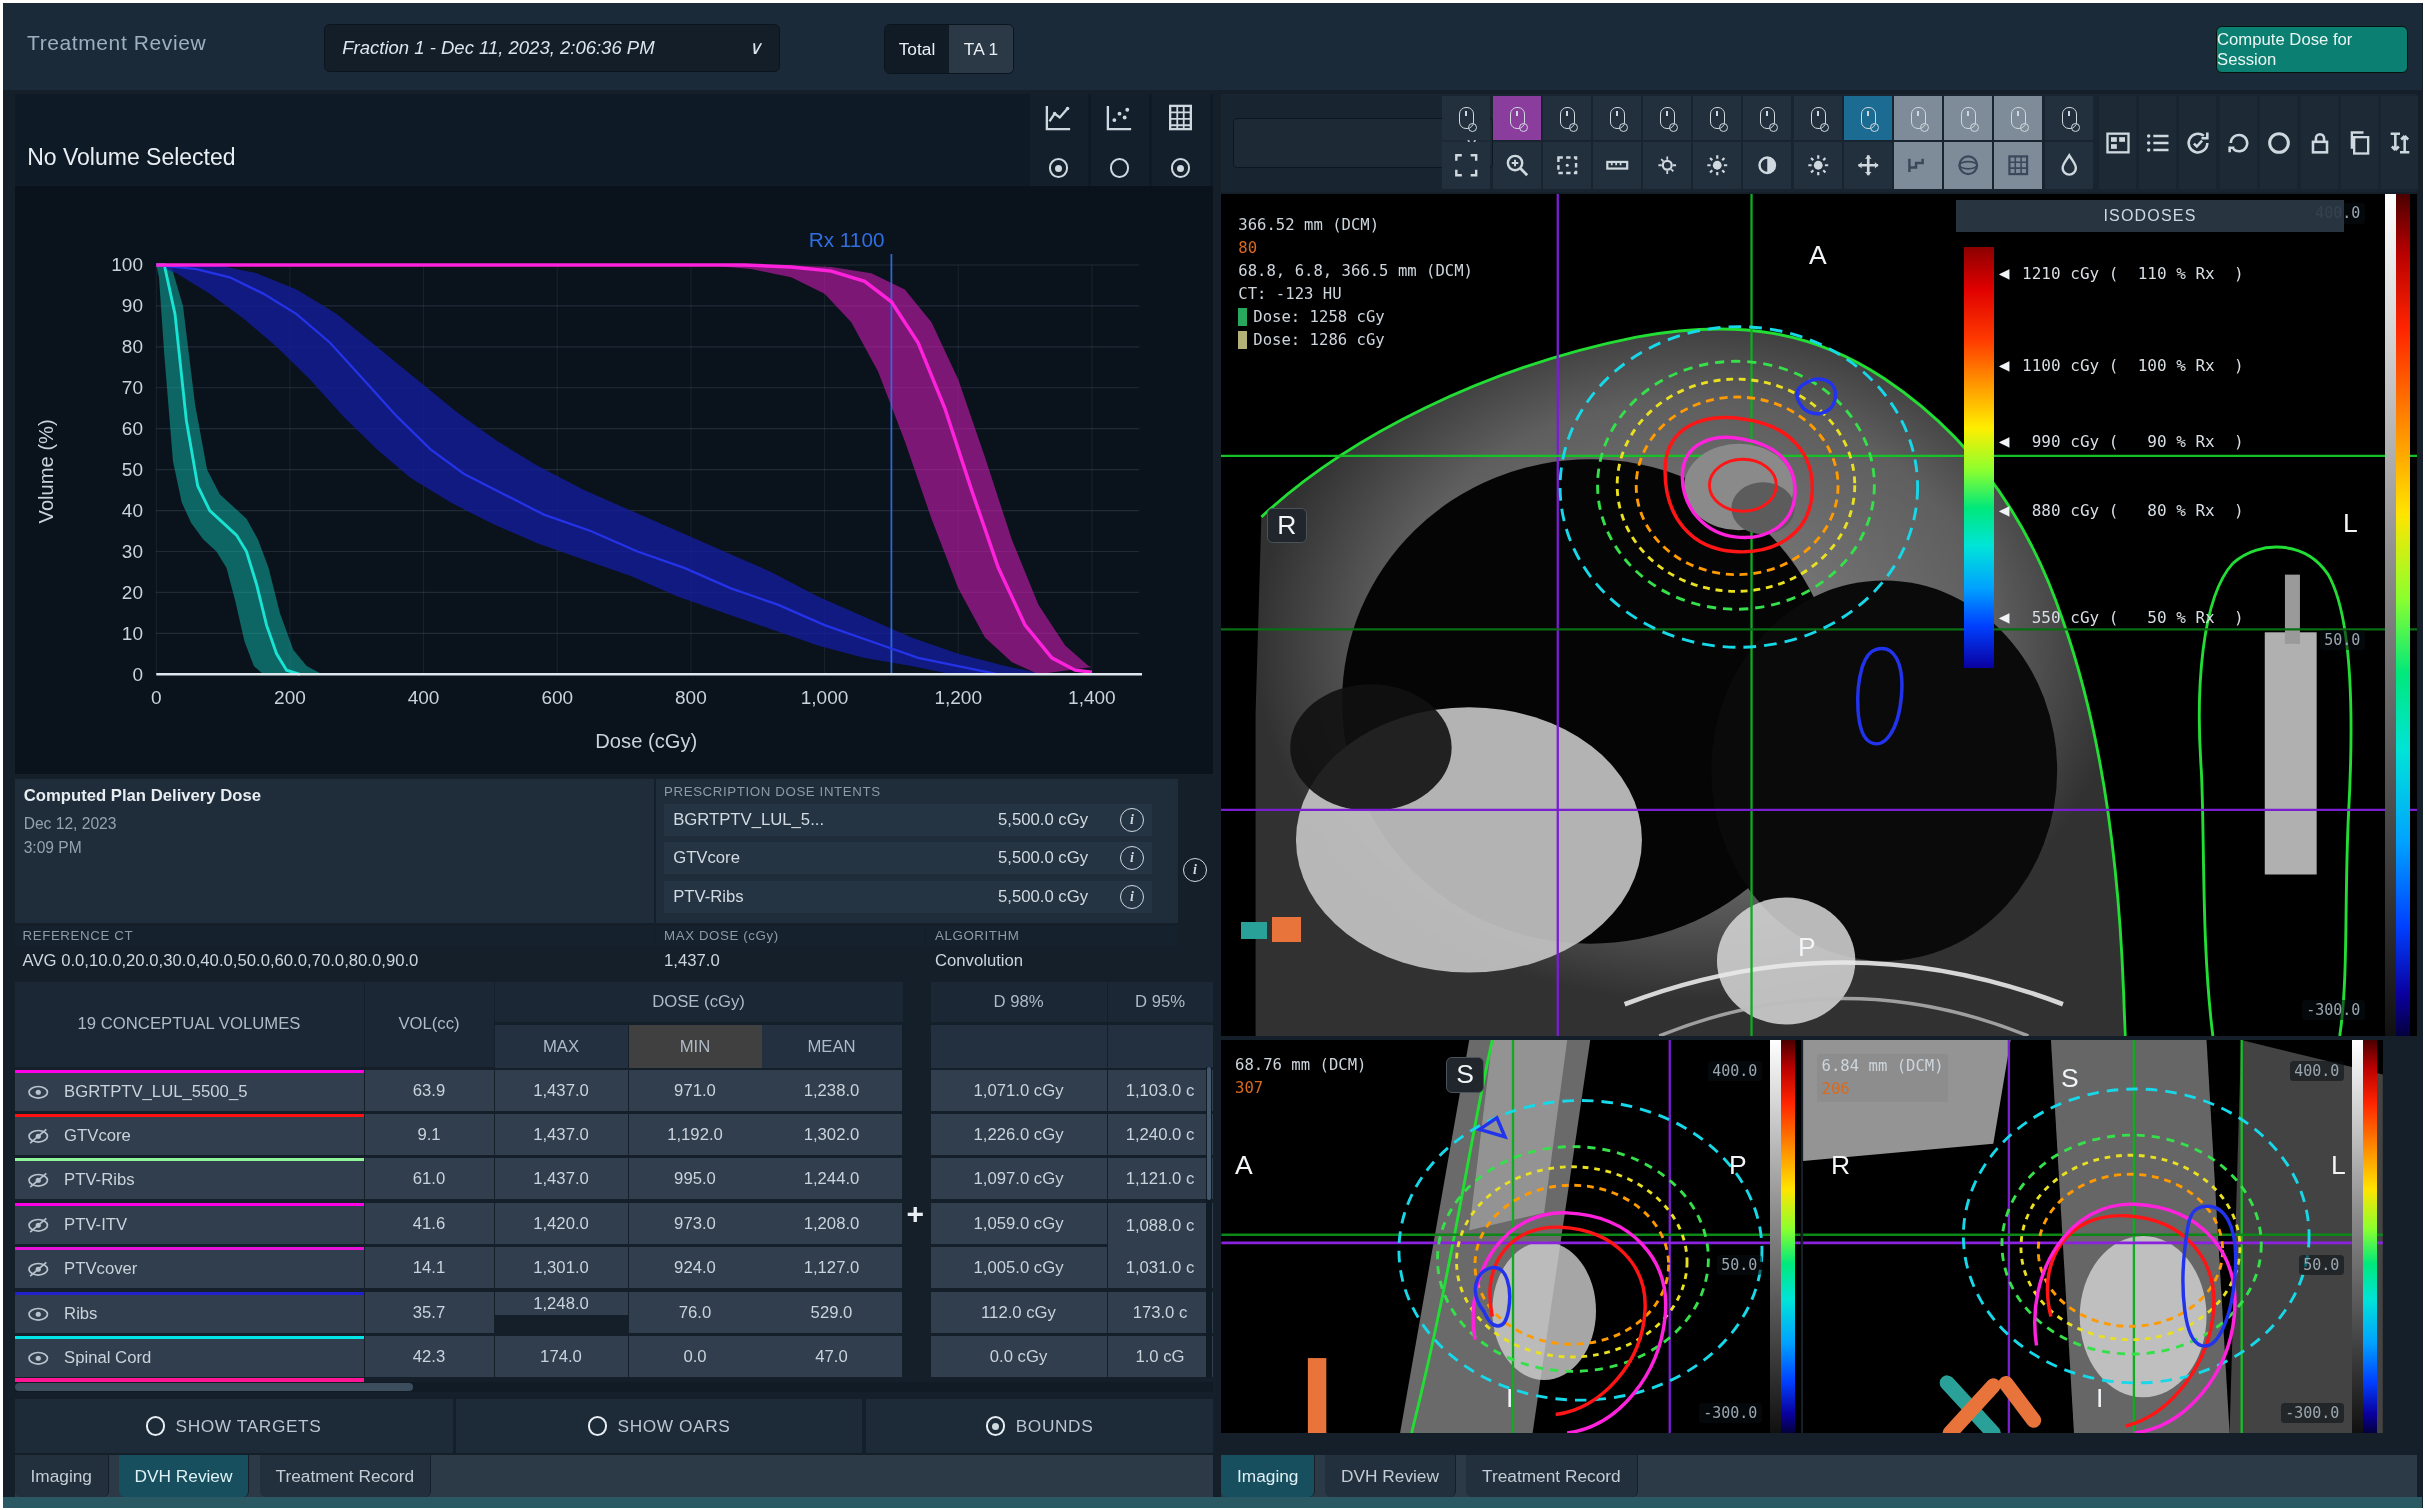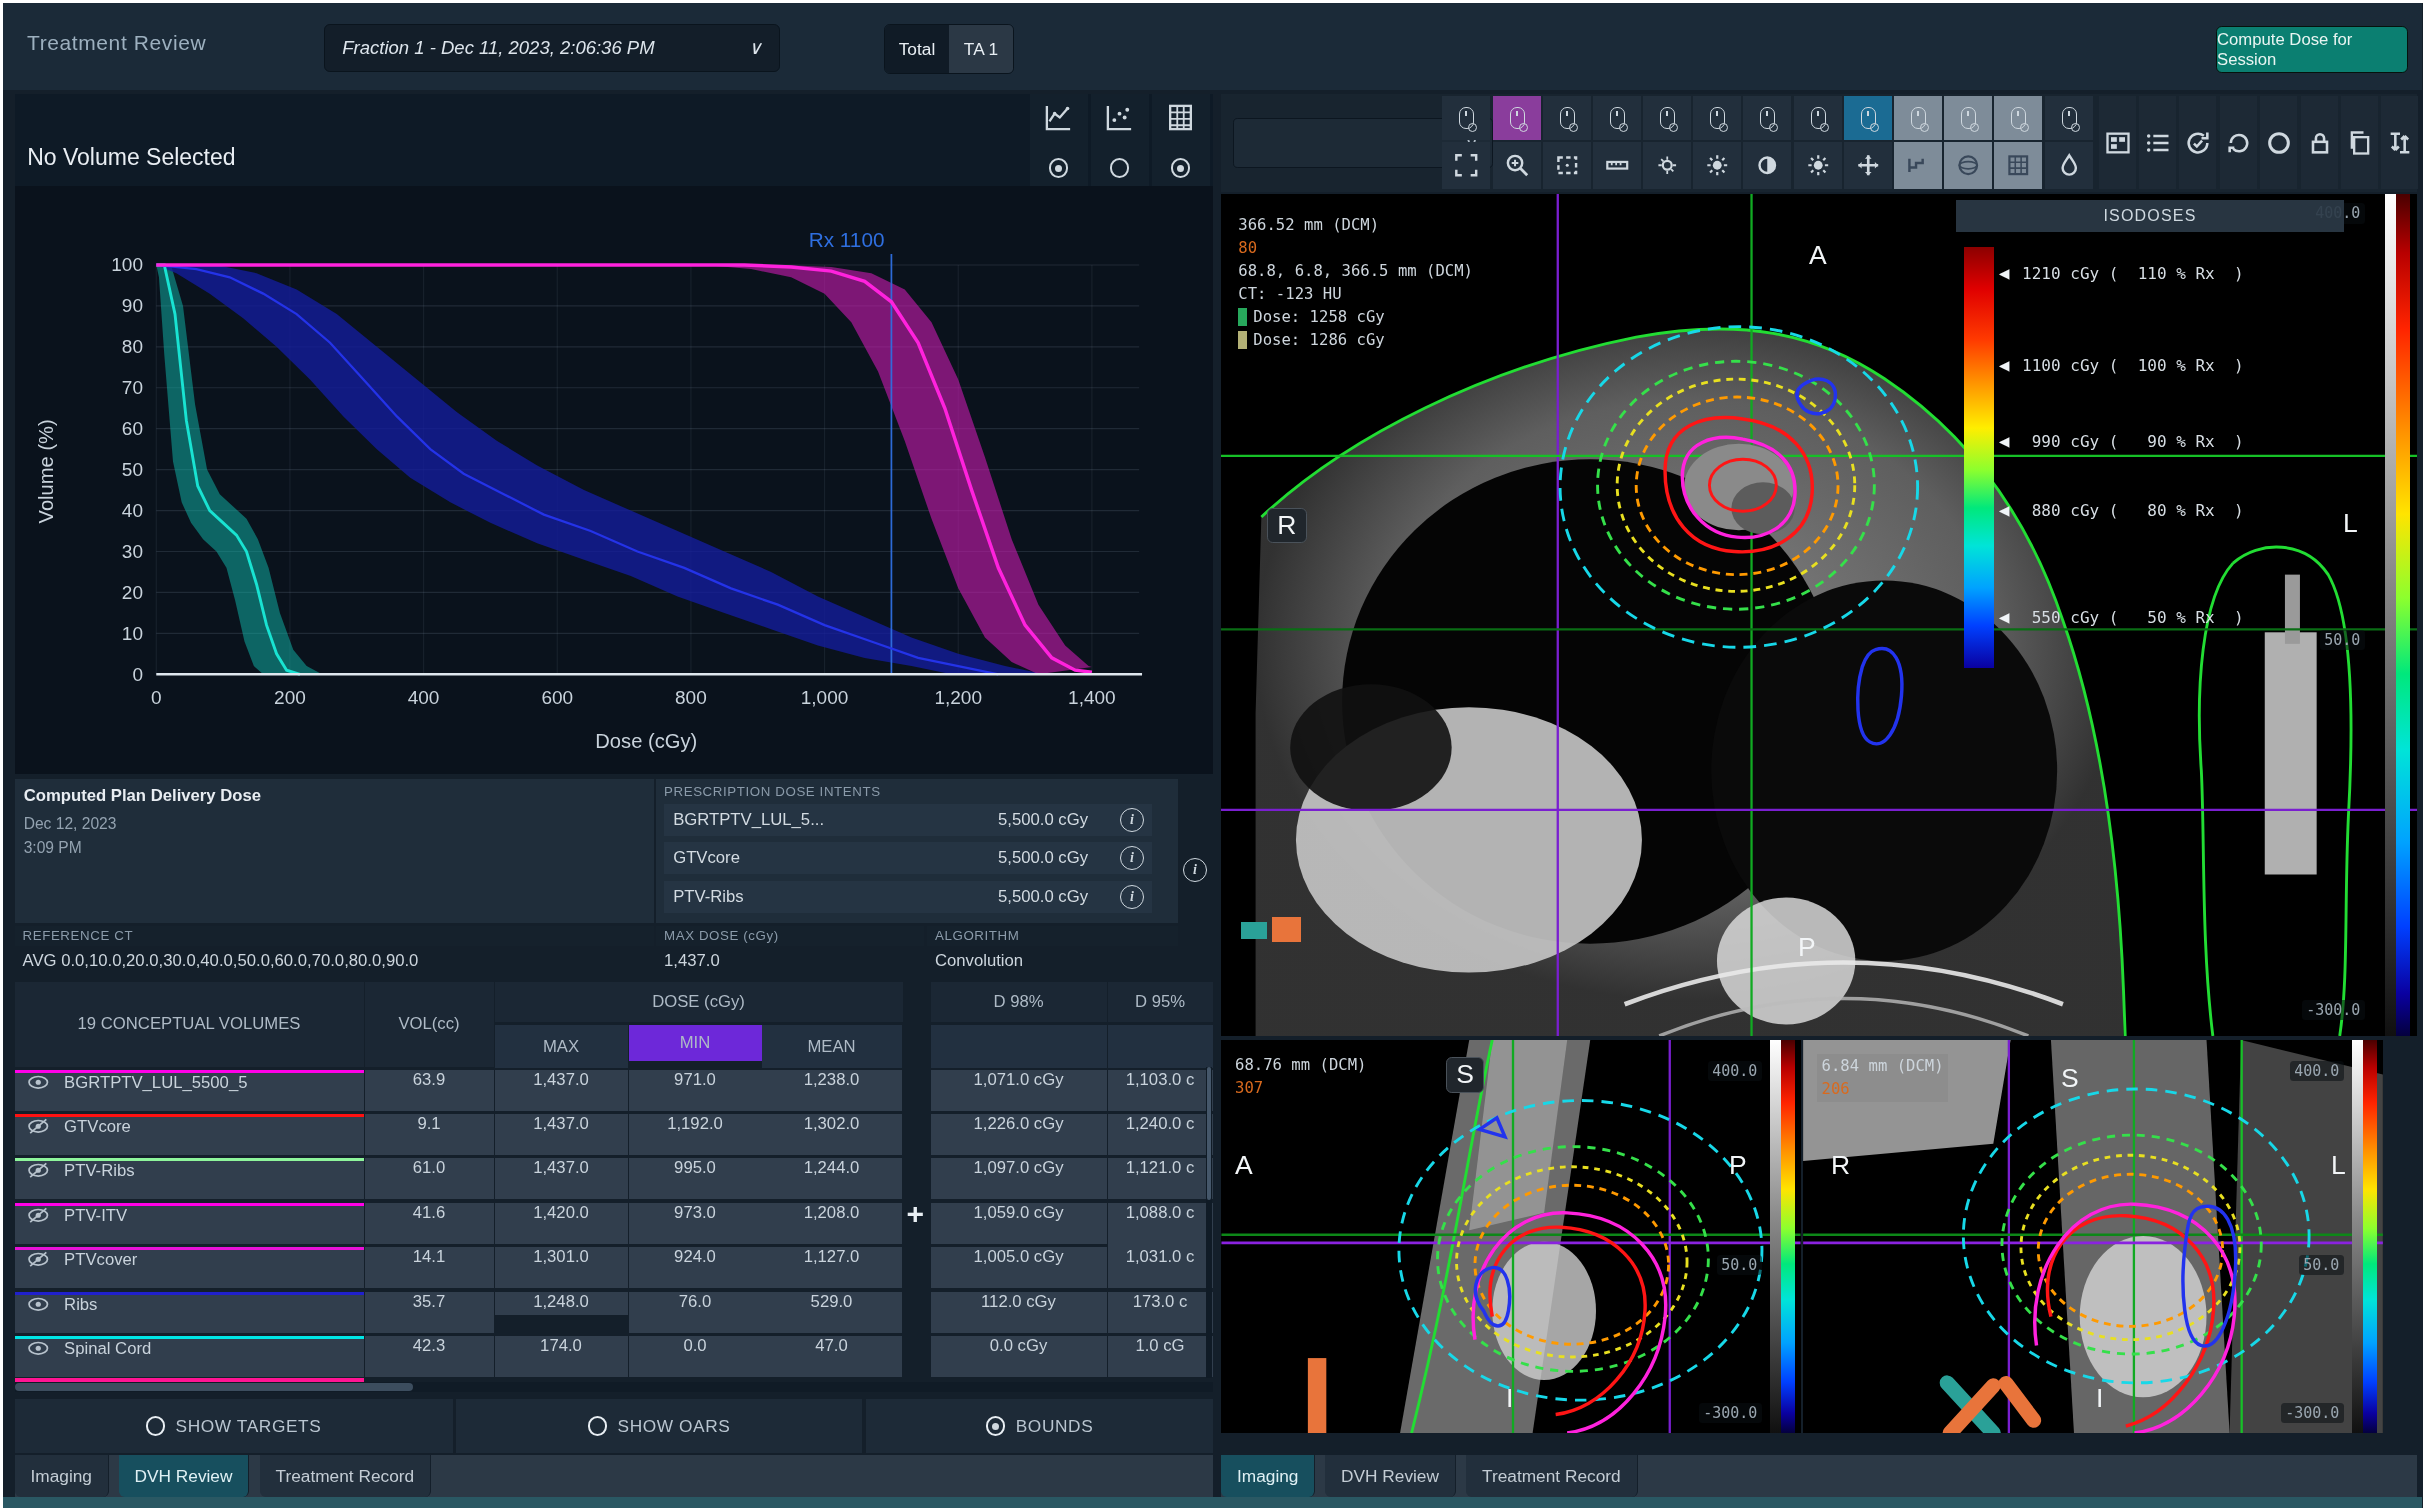--- a/index.html
+++ b/index.html
@@ -36,21 +36,21 @@
   .rx-row{position:absolute;left:8px;width:488px;height:32px;background:#253443;display:flex;align-items:center;justify-content:center;padding:0 8px 0 9.2px;box-sizing:border-box;}
   .rx-row .nm{font-size:16.7px;color:#d3dbe2;}
   .rx-row .dv{font-size:16.7px;color:#d3dbe2;margin-left:auto;margin-right:32px;}
   .info-ico{width:22px;height:22px;border:1.7px solid #cfd8df;border-radius:50%;color:#cfd8df;display:flex;align-items:center;justify-content:center;
        font-size:14px;font-family:"Liberation Serif",serif;font-style:italic;font-weight:bold;flex:0 0 auto;}
   .ref-label-strip{background:#15212c;height:19.6px;display:flex;align-items:center;padding-left:8px;box-sizing:border-box;}
   .ref-val{font-size:16.7px;color:#cdd6de;}
   
   .vtable{left:11.5px;top:976px;width:1198px;height:404px;font-size:16.7px;}
   .vt-cell{position:absolute;background:#1b2734;display:flex;align-items:center;justify-content:center;color:#aebac6;box-sizing:border-box;}
-  .vt-body-cell{position:absolute;background:#313e4d;display:flex;align-items:flex-start;justify-content:center;color:#c9d3dc;box-sizing:border-box;}
+  .vt-body-cell{position:absolute;background:#313e4d;display:flex;align-items:center;justify-content:center;color:#c9d3dc;box-sizing:border-box;}
   .vol-row .name-cell{justify-content:flex-start;padding-left:10.4px;gap:12.7px;border-top:3.5px solid var(--row-color,#888);}
   .eye{flex:0 0 auto;}
   .vol-row.visible .slash{display:none;}
   .plus-handle{color:#e8eef3;font-size:30px;font-weight:bold;}
   
   .hscroll{left:11.5px;top:1379px;width:1198px;height:10.4px;background:#101b26;}
   .hscroll .thumb{position:absolute;left:0;top:1.2px;width:398px;height:8px;background:#3c4d5e;border-radius:4px;}
   .vscroll{left:1203px;top:1064px;width:5.8px;height:311px;background:#101b26;}
   .vscroll .thumb{position:absolute;left:0.6px;top:0;width:4.6px;height:133px;background:#45576a;border-radius:2.3px;}
   
@@ -243,21 +243,21 @@
       </div>
     <div class="abs ref-val" style="left:8px;top:25px;">Convolution</div>
   </section>
 
   <section class="abs vtable">
 
     <div class="vt-cell" style="left:0;top:2.9px;width:349px;height:85px;">19 CONCEPTUAL VOLUMES</div>
     <div class="vt-cell" style="left:350px;top:2.9px;width:129px;height:85px;">VOL(cc)</div>
     <div class="vt-cell" style="left:480px;top:2.9px;width:408px;height:40px;">DOSE (cGy)</div>
     <div class="vt-cell" style="left:480px;top:46px;width:133px;height:43px;background:#223040;">MAX</div>
-    <div class="vt-cell" style="left:614px;top:46px;width:133px;height:36px;background:#6d28d9;">MIN</div>
+    <div class="vt-cell" style="left:614px;top:46px;width:133px;height:43px;background:#404040;">MIN</div>
     <div class="vt-cell" style="left:747px;top:46px;width:140px;height:43px;background:#223040;">MEAN</div>
     <div class="vt-cell" style="left:916px;top:2.9px;width:176px;height:40px;">D 98%</div>
     <div class="vt-cell" style="left:1093px;top:2.9px;width:105px;height:40px;">D 95%</div>
     <div class="vt-cell" style="left:916px;top:46px;width:176px;height:43px;background:#223040;"></div>
     <div class="vt-cell" style="left:1093px;top:46px;width:105px;height:43px;background:#223040;"></div>
     <div id="vt-rows">
         <div class="vol-row visible" style="--row-color: #ff00e8;">
           <div class="vt-body-cell name-cell" style="left: 0px; top: 91px; width: 349px; height: 41px;">
             <svg class="eye" width="26.5" height="18.5" viewBox="0 0 46 32">
       <ellipse cx="23" cy="16" rx="16" ry="10" fill="none" stroke="#b7c2cc" stroke-width="3"></ellipse>

